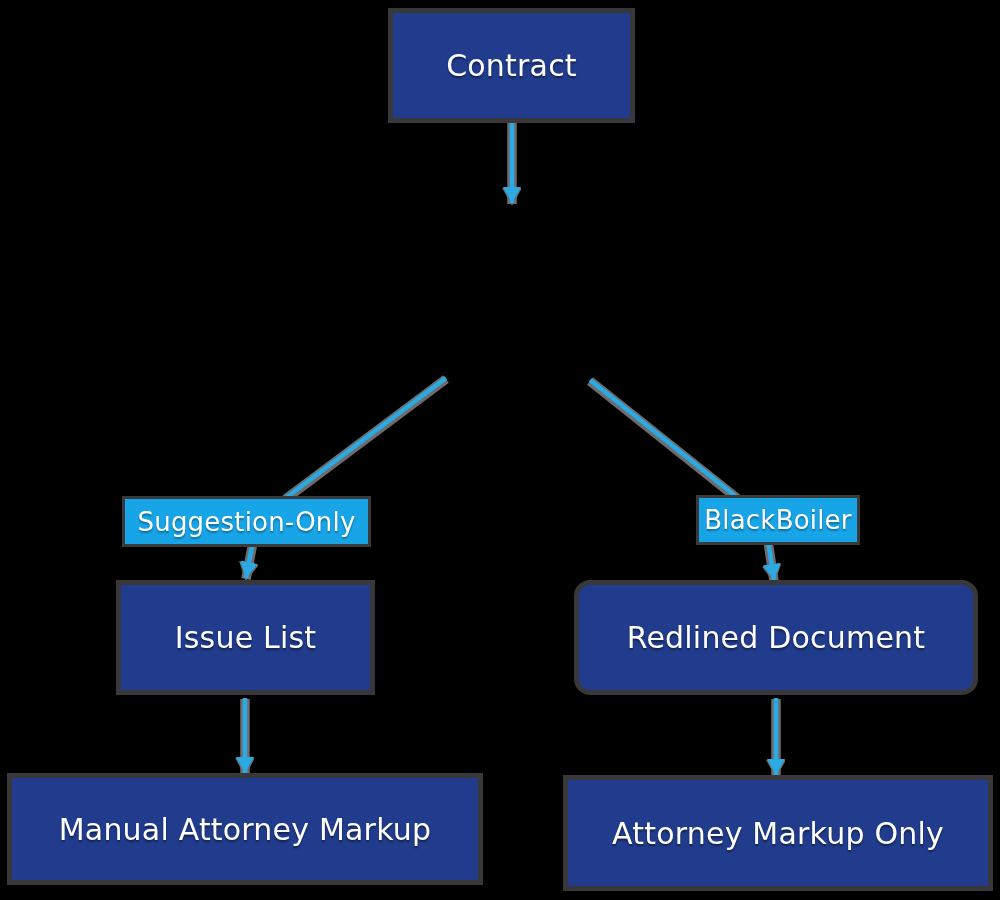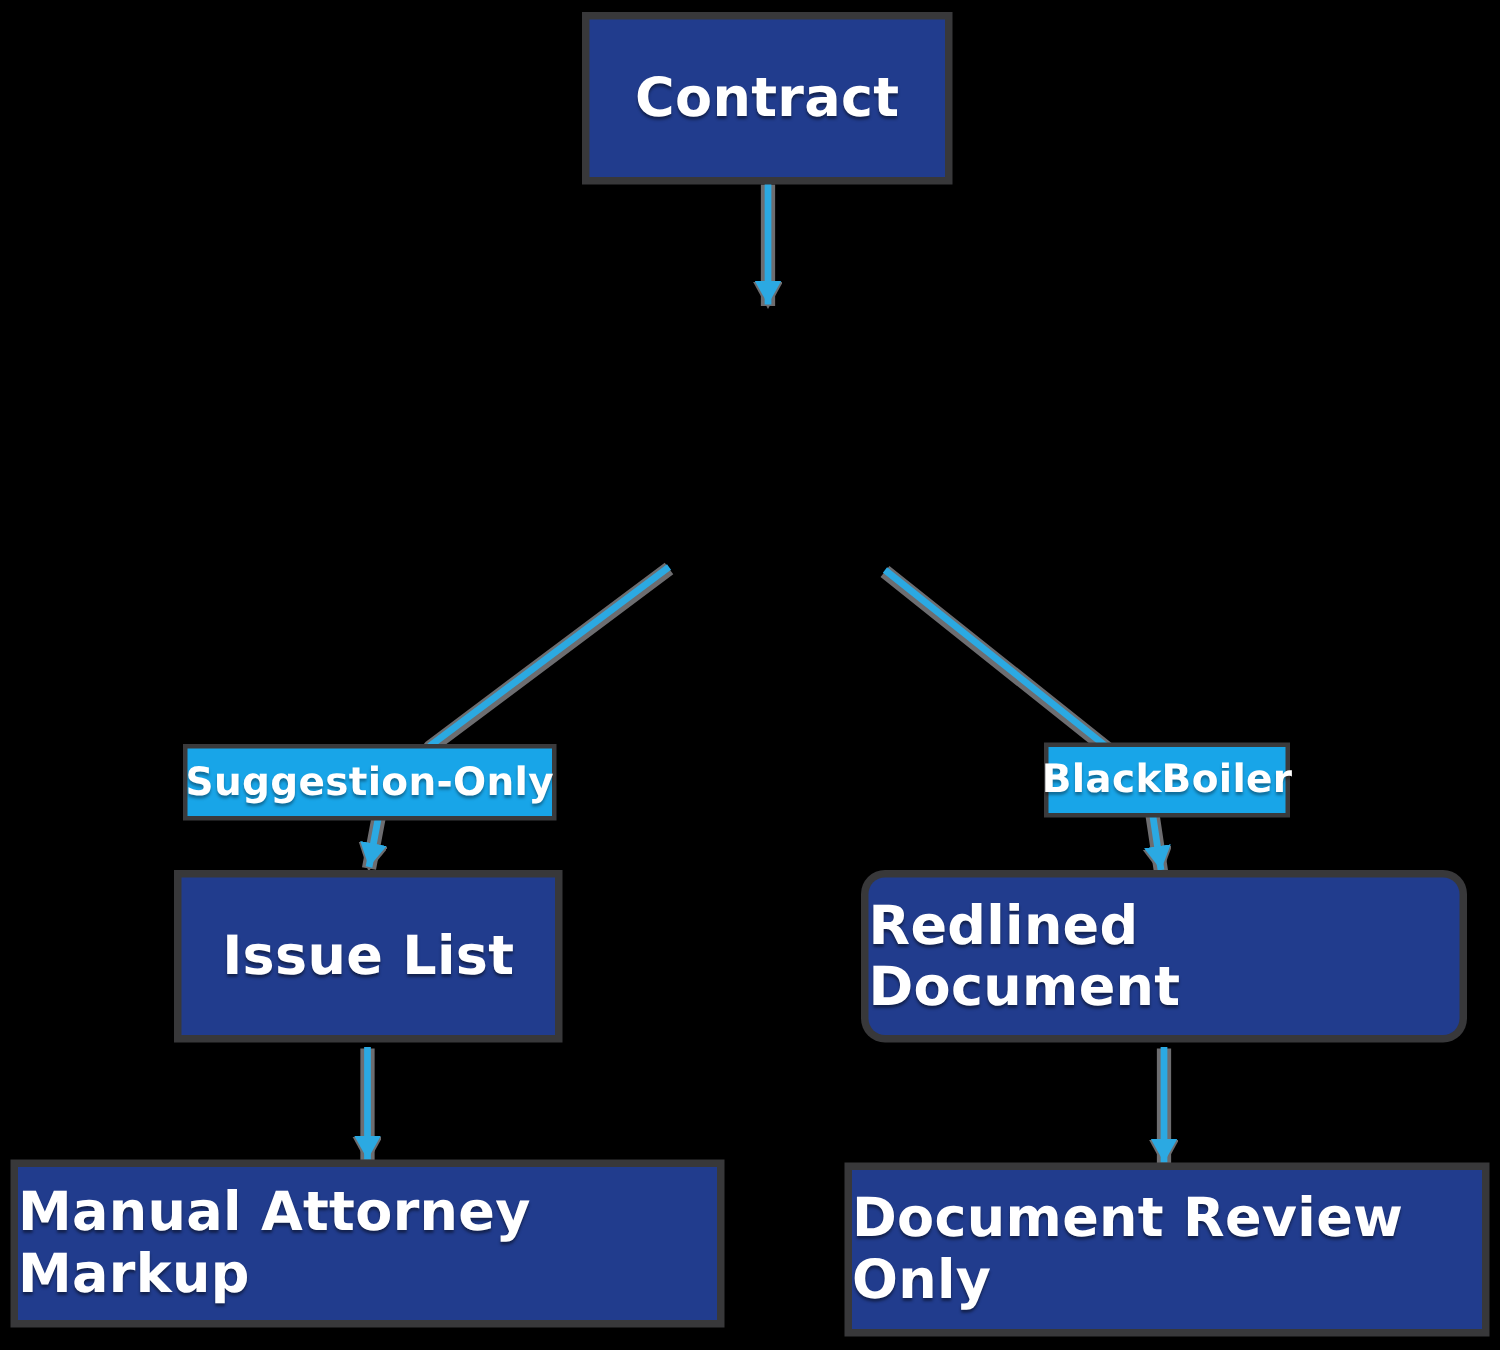--- a/index.html
+++ b/index.html
@@ -5,21 +5,21 @@
   html,body{margin:0;padding:0;background:#000;}
   .canvas{
     position:relative;width:1000px;height:900px;background:#000000;
     overflow:hidden;font-family:"DejaVu Sans","Liberation Sans",sans-serif;
   }
   .edges-layer{position:absolute;left:0;top:0;z-index:1;}
   .edge-shadow{fill:none;stroke:#6d6d70;stroke-width:9.5;}
   .edge-line{fill:none;stroke:#2ba9e2;stroke-width:4.5;}
   .node{
     position:absolute;display:flex;align-items:center;justify-content:center;
-    background:#213c8d;color:#ffffff;font-size:36px;font-weight:700;
+    background:#213c8d;color:#ffffff;font-size:30px;font-weight:400;
     box-shadow:0 0 0 5px #38383a;z-index:2;
     text-shadow:0 2px 2px rgba(0,0,0,0.45);letter-spacing:0.2px;
   }
   .node-contract{left:393px;top:13px;width:237px;height:105px;}
   .node-issue-list{left:121px;top:585px;width:249px;height:105px;}
   .node-redlined{left:579px;top:585px;width:394px;height:105px;border-radius:11px;}
   .node-manual{left:12px;top:778px;width:466px;height:102px;}
   .node-attorney{left:568px;top:780px;width:420px;height:106px;}
   .diamond-wrap{
     position:absolute;left:392px;top:210px;width:240px;height:240px;z-index:2;
@@ -30,21 +30,21 @@
     background:#213c8d;transform:rotate(45deg);
     box-shadow:0 0 0 4px rgba(70,70,74,0.85);
   }
   .diamond-label{
     position:relative;color:#ffffff;font-size:26px;font-weight:500;
     text-shadow:0 2px 2px rgba(0,0,0,0.45);
     background:rgba(255,255,255,0.05);padding:6px 12px;letter-spacing:0.2px;
   }
   .edge-label{
     position:absolute;display:flex;align-items:center;justify-content:center;
-    background:#18a5e8;color:#ffffff;font-size:26px;font-weight:700;z-index:3;
+    background:#18a5e8;color:#ffffff;font-size:26px;font-weight:400;z-index:3;
     box-shadow:0 0 0 3px #3a3a3c;text-shadow:0 2px 2px rgba(0,0,0,0.35);
     white-space:nowrap;letter-spacing:0.2px;
   }
   .edge-label-left{left:125px;top:499px;width:243px;height:45px;}
   .edge-label-right{left:699px;top:498px;width:158px;height:44px;}
 </style>
 </head>
 <body>
 
 <div class="canvas">
@@ -104,16 +104,16 @@
 
   <div class="node node-redlined">
     <span>Redlined Document</span>
   </div>
 
   <div class="node node-manual">
     <span>Manual Attorney Markup</span>
   </div>
 
   <div class="node node-attorney">
-    <span>Document Review Only</span>
+    <span>Attorney Markup Only</span>
   </div>
 
 </div>
 
 </body></html>

